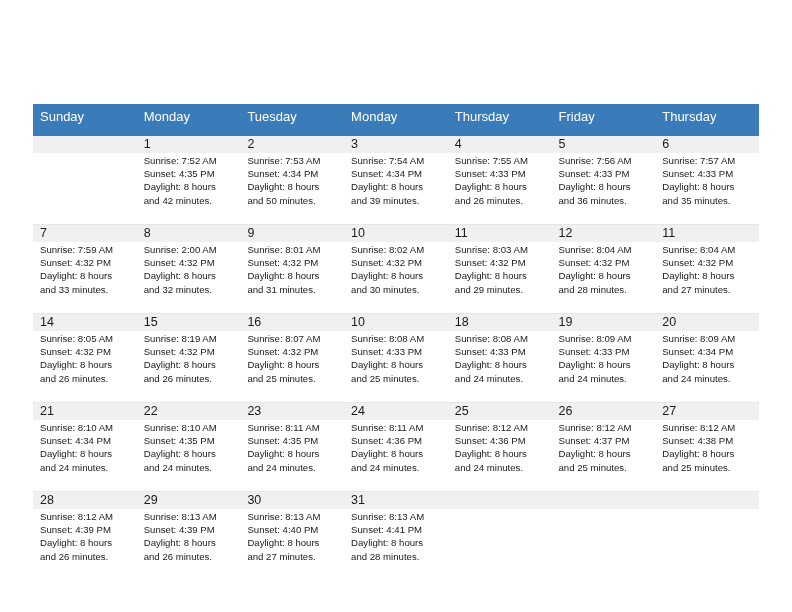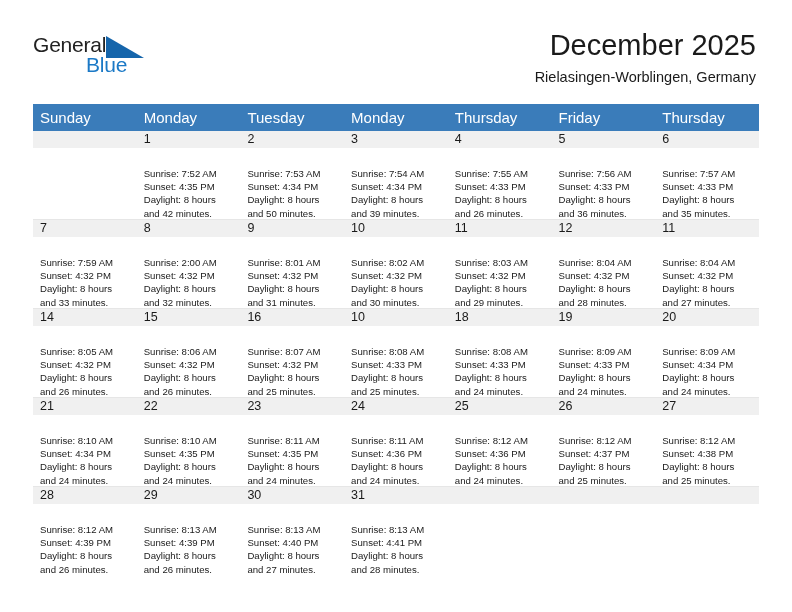--- a/index.html
+++ b/index.html
@@ -93,24 +93,24 @@
     left: 33px;
     top: 104px;
     width: 726px;
     border-collapse: collapse;
     table-layout: fixed;
   }
 
   .calendar th {
     background: #3a7cba;
     color: #ffffff;
-    font-size: 15px;
+    font-size: 13px;
     font-weight: normal;
     text-align: left;
-    padding: 5px 0 5px 7px;
+    padding: 5px 0 12px 7px;
     height: 11px;
     border: none;
   }
 
   .calendar td {
     vertical-align: top;
     padding: 0;
     border: none;
     width: 103.7px;
     height: 88px;
@@ -131,48 +131,34 @@
     line-height: 17px;
     padding-left: 7px;
     font-size: 12.5px;
     color: #1a1a1a;
   }
   .daynum-strip.empty {
     color: transparent;
   }
 
   .cell-lines {
-    padding: 19px 6px 0 7px;
+    padding: 1px 6px 0 7px;
     font-size: 9.6px;
     line-height: 13.2px;
     color: #1a1a1a;
   }
   .cell-lines div {
     white-space: nowrap;
   }
 </style>
 </head>
 <body>
 
 <div class="page">
 
-  <div class="header">
-
-    <div class="logo">
-      <span class="logo-general">General</span>
-      <span class="logo-triangle"></span>
-      <span class="logo-blue">Blue</span>
-    </div>
-
-    <div class="title-block">
-      <div class="cal-title">December 2025</div>
-      <div class="cal-subtitle">Rielasingen-Worblingen, Germany</div>
-    </div>
-
-  </div>
 
   <table class="calendar">
     <thead>
       <tr id="weekday-header-row">
           <th>Sunday</th>
           <th>Monday</th>
           <th>Tuesday</th>
           <th>Monday</th>
           <th>Thursday</th>
           <th>Friday</th>
@@ -342,21 +328,21 @@
                 <div>Sunset: 4:32 PM</div>
                 <div>Daylight: 8 hours</div>
                 <div>and 26 minutes.</div>
               </div>
             </div>
           </td>
           <td>
             <div class="cell-inner">
               <div class="daynum-strip">15</div>
               <div class="cell-lines">
-                <div>Sunrise: 8:06 AM</div>
+                <div>Sunrise: 8:19 AM</div>
                 <div>Sunset: 4:32 PM</div>
                 <div>Daylight: 8 hours</div>
                 <div>and 26 minutes.</div>
               </div>
             </div>
           </td>
           <td>
             <div class="cell-inner">
               <div class="daynum-strip">16</div>
               <div class="cell-lines">

